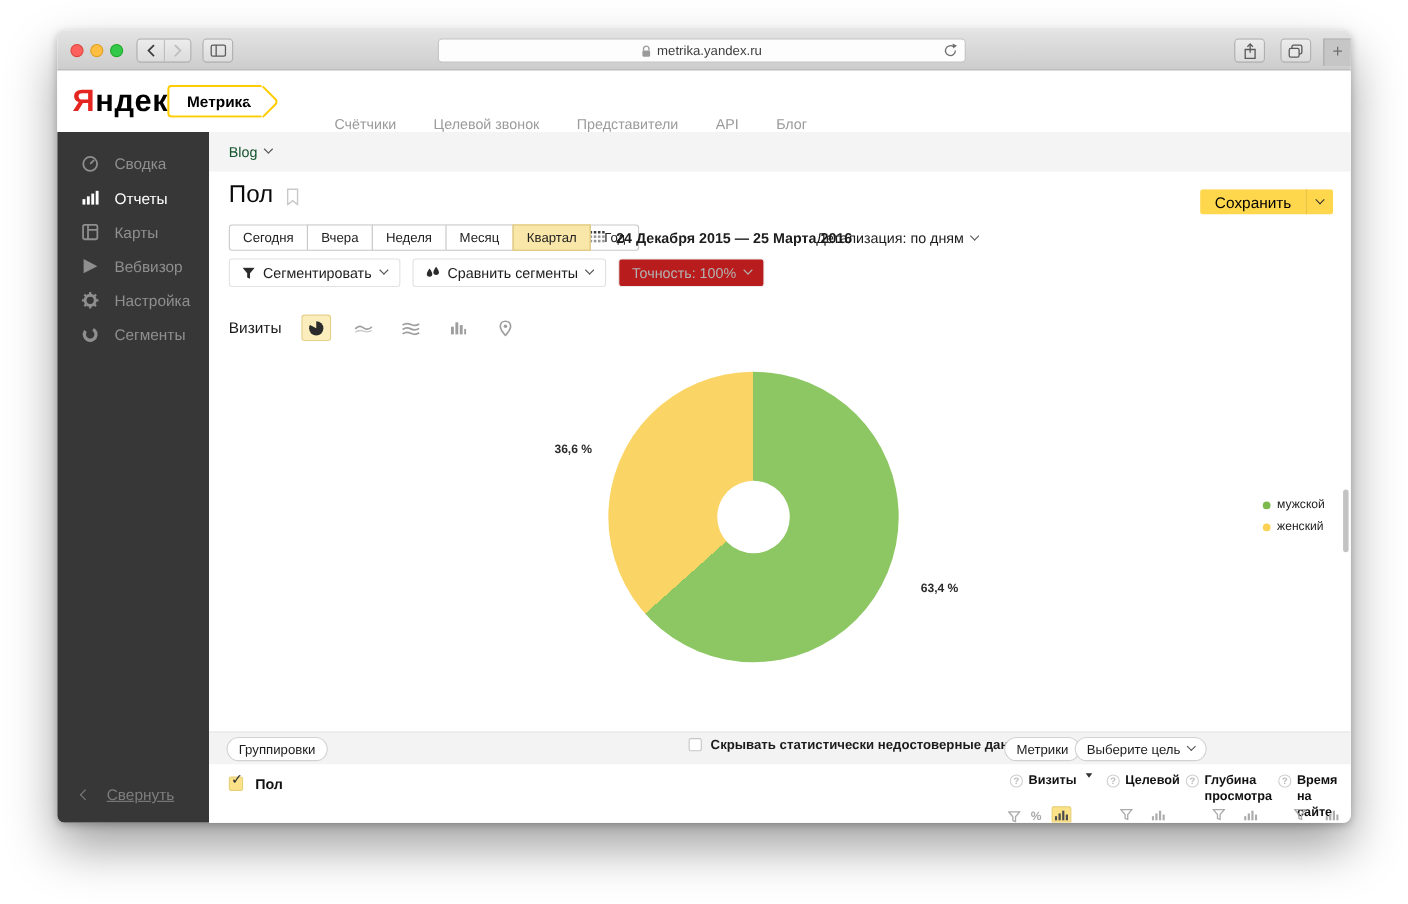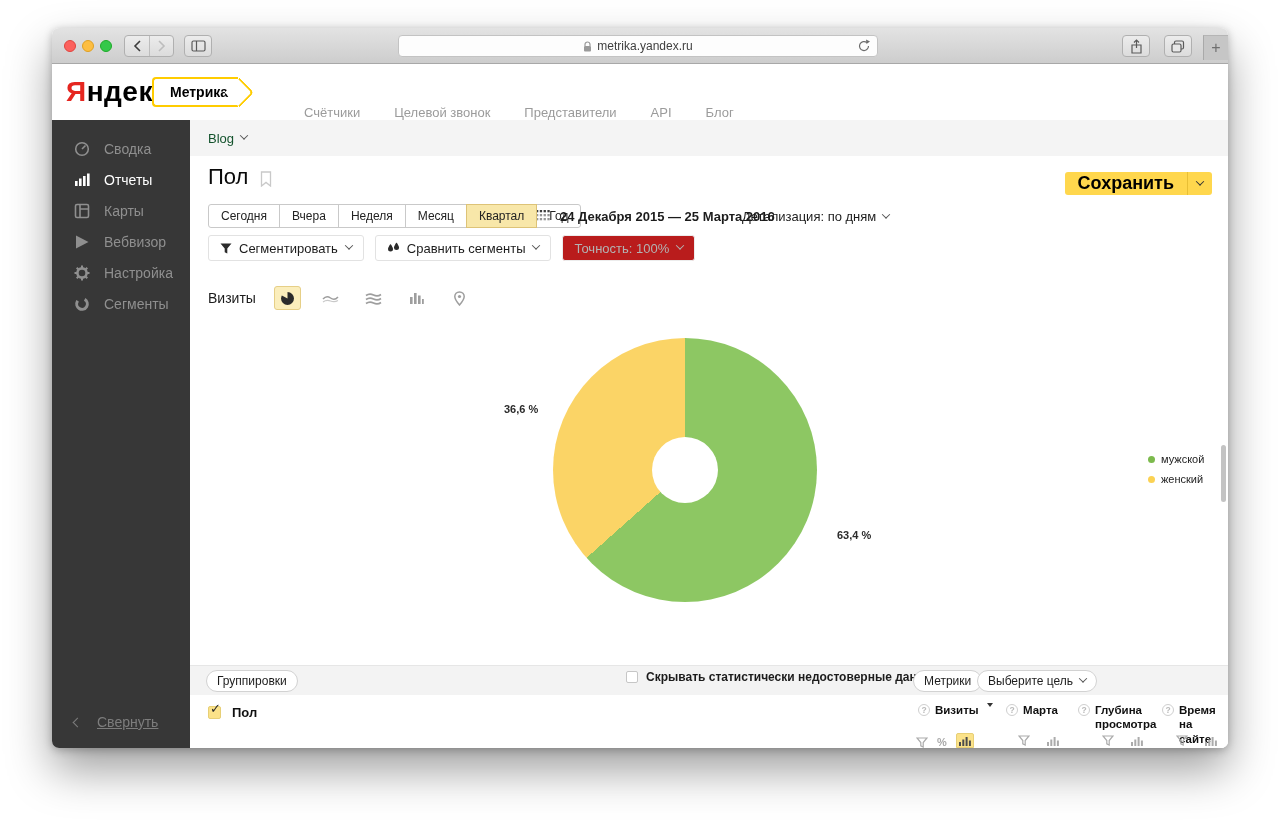--- a/index.html
+++ b/index.html
@@ -64,21 +64,21 @@
   .chev { display:inline-block; width:6px; height:6px; border-right:1.4px solid #555;
     border-bottom:1.4px solid #555; transform:rotate(45deg) translate(-1px,-1px); margin-left:7px; margin-bottom:2px; }
 
   .pagetitle { position:absolute; left:18px; top:44px; font-size:22px; color:#0a0a0a; }
   .bookmark { position:absolute; left:70px; top:51px; }
 
   .exporticon { position:absolute; right:110px; top:52px; width:26px; height:22px;
     display:flex; align-items:center; justify-content:center; cursor:pointer; }
   .savebtn { position:absolute; right:16px; top:52px; height:23px; display:flex; border-radius:3px;
     overflow:hidden; cursor:pointer; }
-  .savebtn .lbl { background:#ffd74d; padding:0 13px; font-size:18px; color:#000; display:flex; align-items:center;font-weight:bold; }
+  .savebtn .lbl { background:#ffd74d; padding:0 13px; font-size:14px; color:#000; display:flex; align-items:center; }
   .savebtn .dd { background:#ffd74d; width:25px; border-left:1px solid #e8bf35; display:flex; align-items:center; justify-content:center; }
   .savebtn .chev { margin:0 0 3px 0; border-color:#333; }
 
   .periods { position:absolute; left:18px; top:84px; display:flex; }
   .pbtn { height:24px; padding:0 12px; background:#fff; border:1px solid #c9c9c9; margin-left:-1px;
     font-size:12px; color:#222; display:flex; align-items:center; cursor:pointer; }
   .pbtn:first-child { border-radius:3px 0 0 3px; margin-left:0; }
   .pbtn:last-child { border-radius:0 3px 3px 0; }
   .pbtn.active { background:#f8e7a9; border-color:#ddc377; z-index:2; }
 
@@ -470,21 +470,21 @@
         <div class="mcol" style="left:728px">
           <div class="hd">
             <span class="qmark">?</span>
             <span class="hlbl">Визиты</span>
             <span class="sorttri"></span>
           </div>
         </div>
         <div class="mcol" style="left:816px">
           <div class="hd">
             <span class="qmark">?</span>
-            <span class="hlbl">Марта</span>
+            <span class="hlbl">Целевой</span>
           </div>
         </div>
         <div class="mcol" style="left:888px; width:64px">
           <div class="hd">
             <span class="qmark">?</span>
             <span class="hlbl">Глубина просмотра</span>
           </div>
         </div>
         <div class="mcol" style="left:972px; width:56px">
           <div class="hd">

